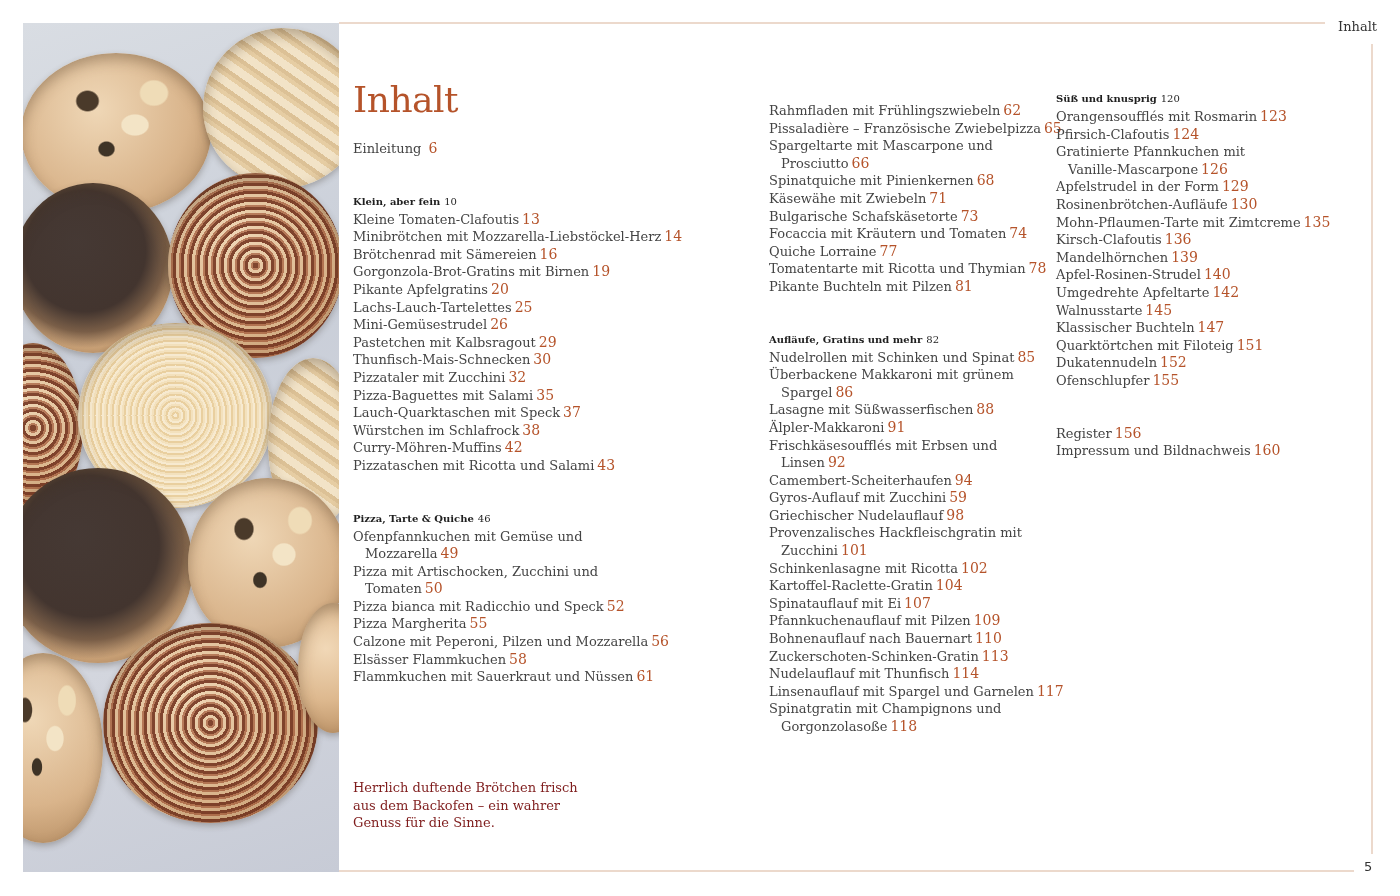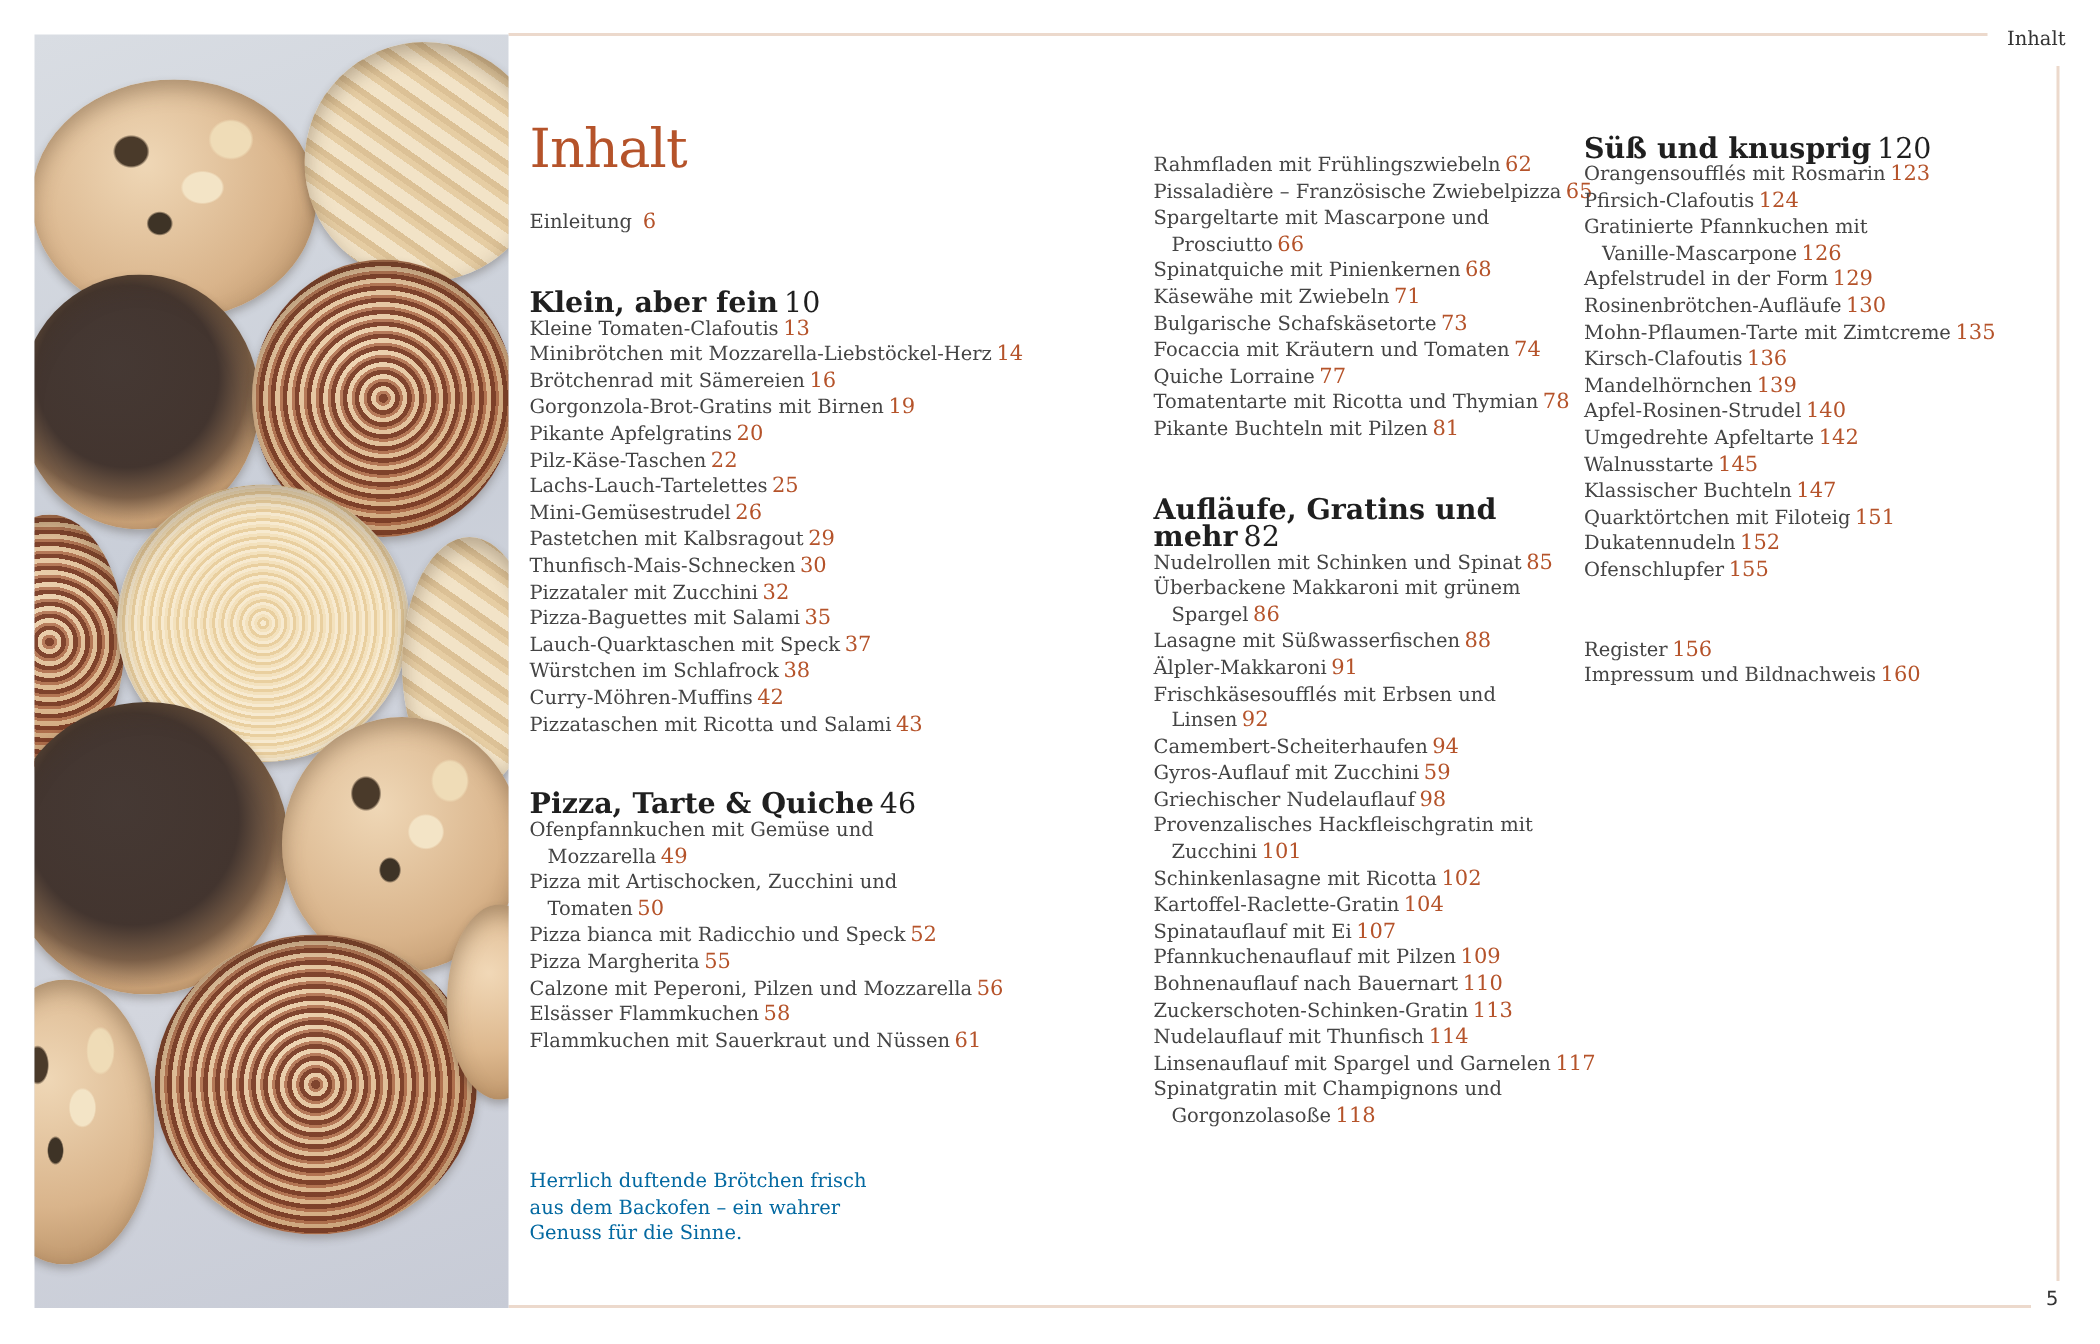--- a/index.html
+++ b/index.html
@@ -35,23 +35,23 @@
       radial-gradient(circle at 40% 35%, #f0dcbd 0%, #d9b48b 100%); }
 
   .col { position:absolute; font-size:13px; line-height:17.6px; }
   .col1 { left:353px; top:80px; width:400px; }
   .col2 { left:769px; top:102px; width:280px; }
   .col3 { left:1056px; top:90px; width:300px; }
   .main-title { font-size:36px; color:#b5532a; font-weight:300; line-height:40px; margin:0 0 20px 0; font-family:"DejaVu Serif", serif; letter-spacing:-0.5px; }
   .entry { white-space:nowrap; color:#444; }
   .entry .num { color:#b5532a; font-size:14px; margin-left:3px; }
   .entry.wrap .cont { display:block; padding-left:12px; }
-  .section-head { font-size:19px; font-weight:bold; color:#1f1f1f; line-height:18px; margin-top:0; }
+  .section-head { font-size:10px; font-weight:bold; color:#1f1f1f; line-height:18px; margin-top:0; }
   .section-head .num { font-weight:normal; margin-left:4px; }
-  .caption { position:absolute; left:353px; top:779px; width:230px; font-size:13px; line-height:17.6px; color:#0369a1; }
+  .caption { position:absolute; left:353px; top:779px; width:230px; font-size:13px; line-height:17.6px; color:#7f1d1d; }
 </style>
 </head>
 <body>
 
 <div class="frame-top"></div>
 <div class="frame-right"></div>
 <div class="frame-bottom"></div>
 <div class="running-head">Inhalt</div>
 <div class="page-number">5</div>
 
@@ -79,21 +79,20 @@
   <div style="height:35px"></div>
   <div class="section-head">
     <span>Klein, aber fein</span><span class="num">10</span>
   </div>
   <div id="klein-list">
       <div class="entry"><span>Kleine Tomaten-Clafoutis</span><span class="num">13</span></div>
       <div class="entry"><span>Minibrötchen mit Mozzarella-Liebstöckel-Herz</span><span class="num">14</span></div>
       <div class="entry"><span>Brötchenrad mit Sämereien</span><span class="num">16</span></div>
       <div class="entry"><span>Gorgonzola-Brot-Gratins mit Birnen</span><span class="num">19</span></div>
       <div class="entry"><span>Pikante Apfelgratins</span><span class="num">20</span></div>
-      <div class="entry"><span>Pilz-Käse-Taschen</span><span class="num">22</span></div>
       <div class="entry"><span>Lachs-Lauch-Tartelettes</span><span class="num">25</span></div>
       <div class="entry"><span>Mini-Gemüsestrudel</span><span class="num">26</span></div>
       <div class="entry"><span>Pastetchen mit Kalbsragout</span><span class="num">29</span></div>
       <div class="entry"><span>Thunfisch-Mais-Schnecken</span><span class="num">30</span></div>
       <div class="entry"><span>Pizzataler mit Zucchini</span><span class="num">32</span></div>
       <div class="entry"><span>Pizza-Baguettes mit Salami</span><span class="num">35</span></div>
       <div class="entry"><span>Lauch-Quarktaschen mit Speck</span><span class="num">37</span></div>
       <div class="entry"><span>Würstchen im Schlafrock</span><span class="num">38</span></div>
       <div class="entry"><span>Curry-Möhren-Muffins</span><span class="num">42</span></div>
       <div class="entry"><span>Pizzataschen mit Ricotta und Salami</span><span class="num">43</span></div>

